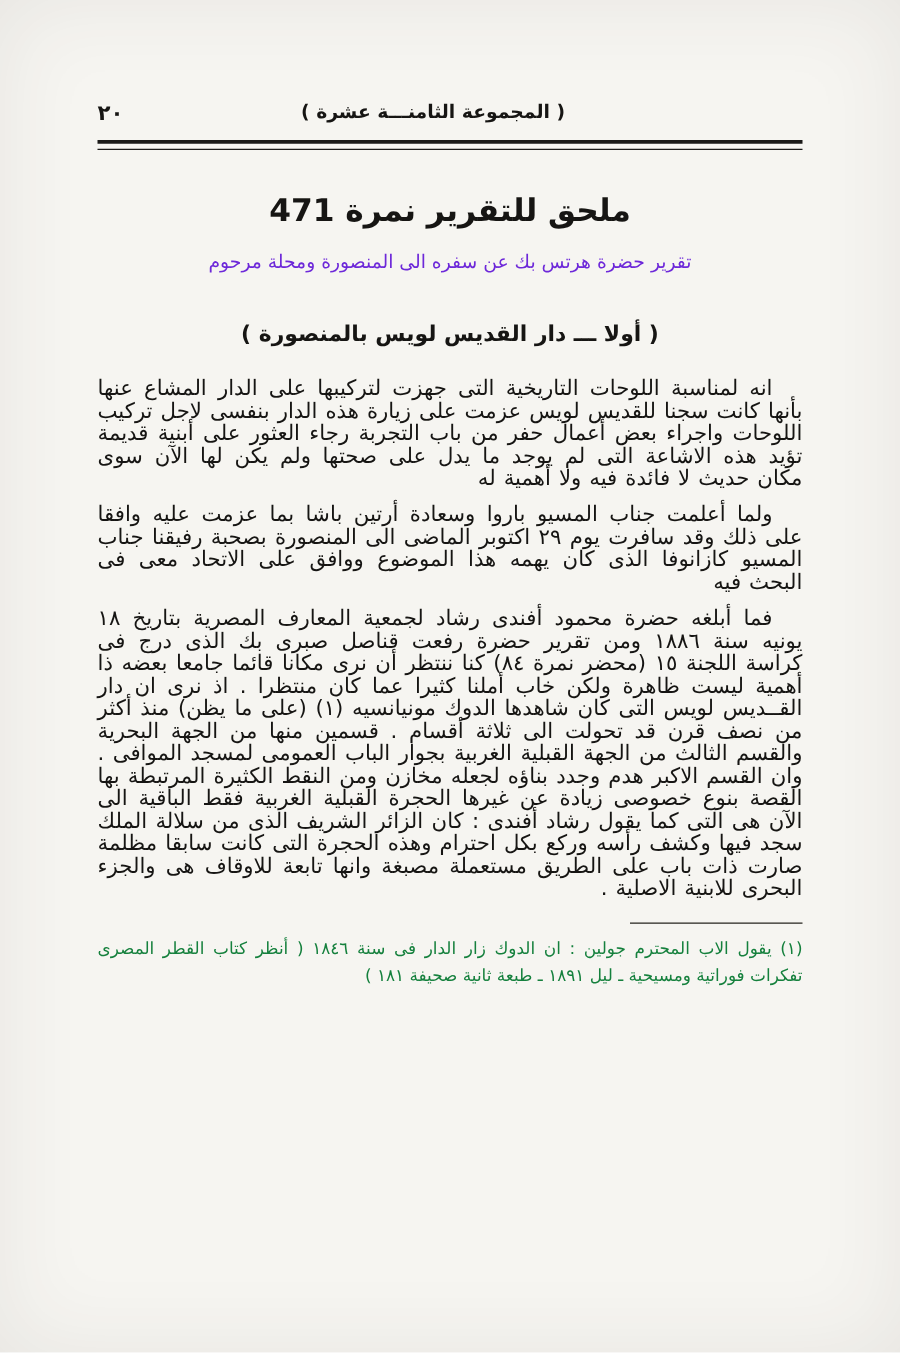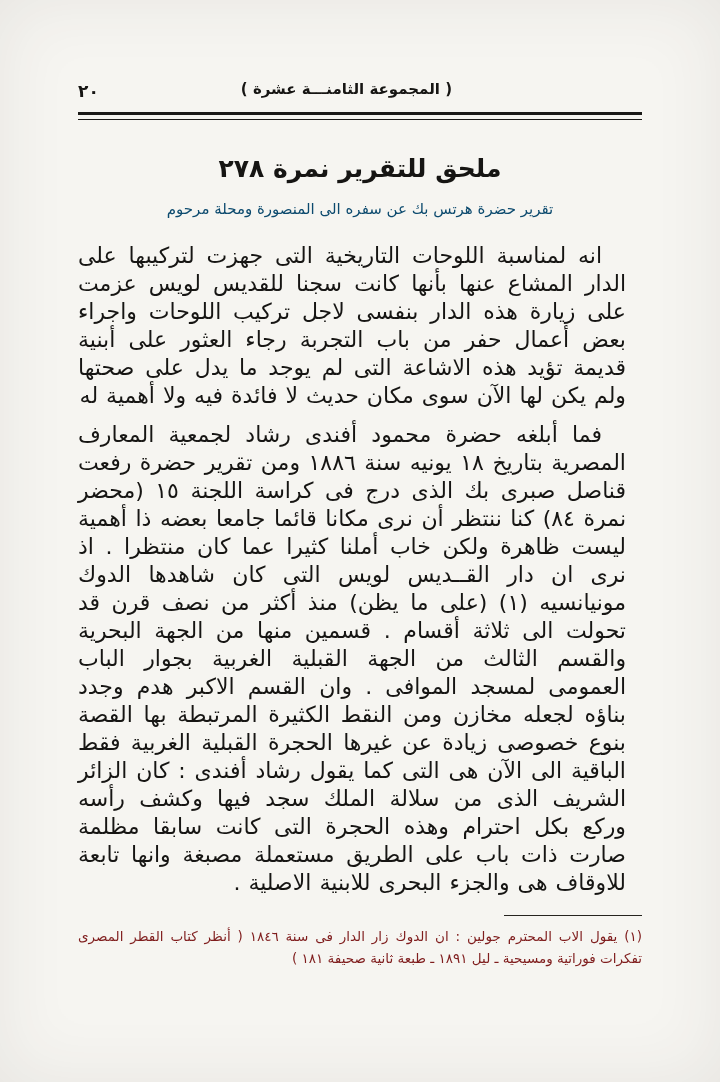--- a/index.html
+++ b/index.html
@@ -54,71 +54,73 @@
     margin-top: 34px;
     text-align: center;
     font-size: 25px;
     font-weight: bold;
     letter-spacing: 1px;
   }
   .report-subtitle {
     margin-top: 17px;
     text-align: center;
     font-size: 15px;
-    color: #0c4a6e;
+    color: #6d28d9;
   }
   .section-heading {
     margin-top: 40px;
     text-align: center;
     font-size: 17.5px;
     font-weight: bold;
   }
   .body-text {
     margin-top: 24px;
   }
   .body-text p {
-    margin: 0 16px 11px 0;
-    font-size: 22px;
-    line-height: 28px;
+    margin: 0 0 11px 0;
+    font-size: 17px;
+    line-height: 18px;
     text-align: justify;
     text-indent: 24px;
     word-spacing: 1px;
   }
   .footnote-rule {
     margin-top: 18px;
     width: 138px;          
     border-top: 1.5px solid #26241f;
   }
   .footnote {
     margin-top: 9px;
     font-size: 13.5px;
     line-height: 22px;
     text-align: justify;
-    color: #7f1d1d;
+    color: #15803d;
   }
 </style>
 </head>
 <body>
 
 <div class="scan-page">
 
   <div class="page-header">
     <div class="collection-title">( المجموعة الثامنـــة عشرة )</div>
     <div class="page-number">٢٠</div>
   </div>
 
   <div class="header-rule"></div>
 
-  <div class="report-title">ملحق للتقرير نمرة ٢٧٨</div>
+  <div class="report-title">ملحق للتقرير نمرة 471</div>
 
   <div class="report-subtitle">تقرير حضرة هرتس بك عن سفره الى المنصورة ومحلة مرحوم</div>
 
+  <div class="section-heading">( أولا ـــ دار القديس لويس بالمنصورة )</div>
 
   <div class="body-text">
     <p>انه لمناسبة اللوحات التاريخية التى جهزت لتركيبها على الدار المشاع عنها بأنها كانت سجنا للقديس لويس عزمت على زيارة هذه الدار بنفسى لاجل تركيب اللوحات واجراء بعض أعمال حفر من باب التجربة رجاء العثور على أبنية قديمة تؤيد هذه الاشاعة التى لم يوجد ما يدل على صحتها ولم يكن لها الآن سوى مكان حديث لا فائدة فيه ولا أهمية له</p>
+    <p>ولما أعلمت جناب المسيو باروا وسعادة أرتين باشا بما عزمت عليه وافقا على ذلك وقد سافرت يوم ٢٩ اكتوبر الماضى الى المنصورة بصحبة رفيقنا جناب المسيو كازانوفا الذى كان يهمه هذا الموضوع ووافق على الاتحاد معى فى البحث فيه</p>
     <p>فما أبلغه حضرة محمود أفندى رشاد لجمعية المعارف المصرية بتاريخ ١٨ يونيه سنة ١٨٨٦ ومن تقرير حضرة رفعت قناصل صبرى بك الذى درج فى كراسة اللجنة ١٥ (محضر نمرة ٨٤) كنا ننتظر أن نرى مكانا قائما جامعا بعضه ذا أهمية ليست ظاهرة ولكن خاب أملنا كثيرا عما كان منتظرا . اذ نرى ان دار القــديس لويس التى كان شاهدها الدوك مونيانسيه (١) (على ما يظن) منذ أكثر من نصف قرن قد تحولت الى ثلاثة أقسام . قسمين منها من الجهة البحرية والقسم الثالث من الجهة القبلية الغربية بجوار الباب العمومى لمسجد الموافى . وان القسم الاكبر هدم وجدد بناؤه لجعله مخازن ومن النقط الكثيرة المرتبطة بها القصة بنوع خصوصى زيادة عن غيرها الحجرة القبلية الغربية فقط الباقية الى الآن هى التى كما يقول رشاد أفندى : كان الزائر الشريف الذى من سلالة الملك سجد فيها وكشف رأسه وركع بكل احترام وهذه الحجرة التى كانت سابقا مظلمة صارت ذات باب على الطريق مستعملة مصبغة وانها تابعة للاوقاف هى والجزء البحرى للابنية الاصلية .</p>
   </div>
 
   <div class="footnote-rule"></div>
 
   <div class="footnote">(١) يقول الاب المحترم جولين : ان الدوك زار الدار فى سنة ١٨٤٦ ( أنظر كتاب القطر المصرى تفكرات فوراتية ومسيحية ـ ليل ١٨٩١ ـ طبعة ثانية صحيفة ١٨١ )</div>
 
 </div>
 
 </body></html>

